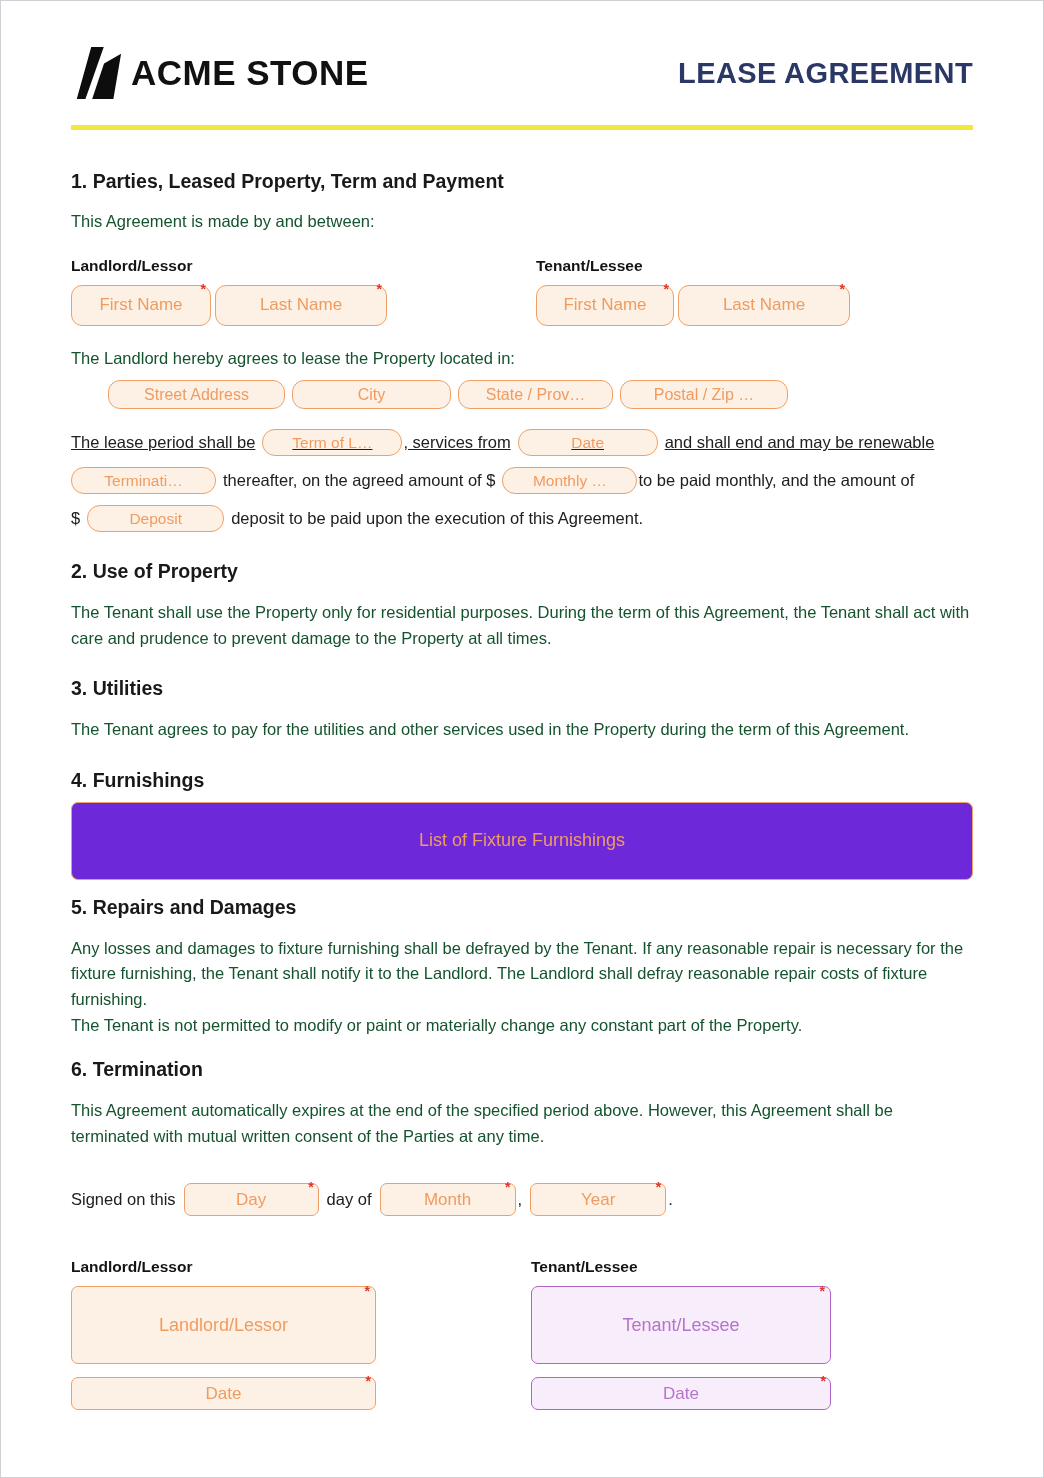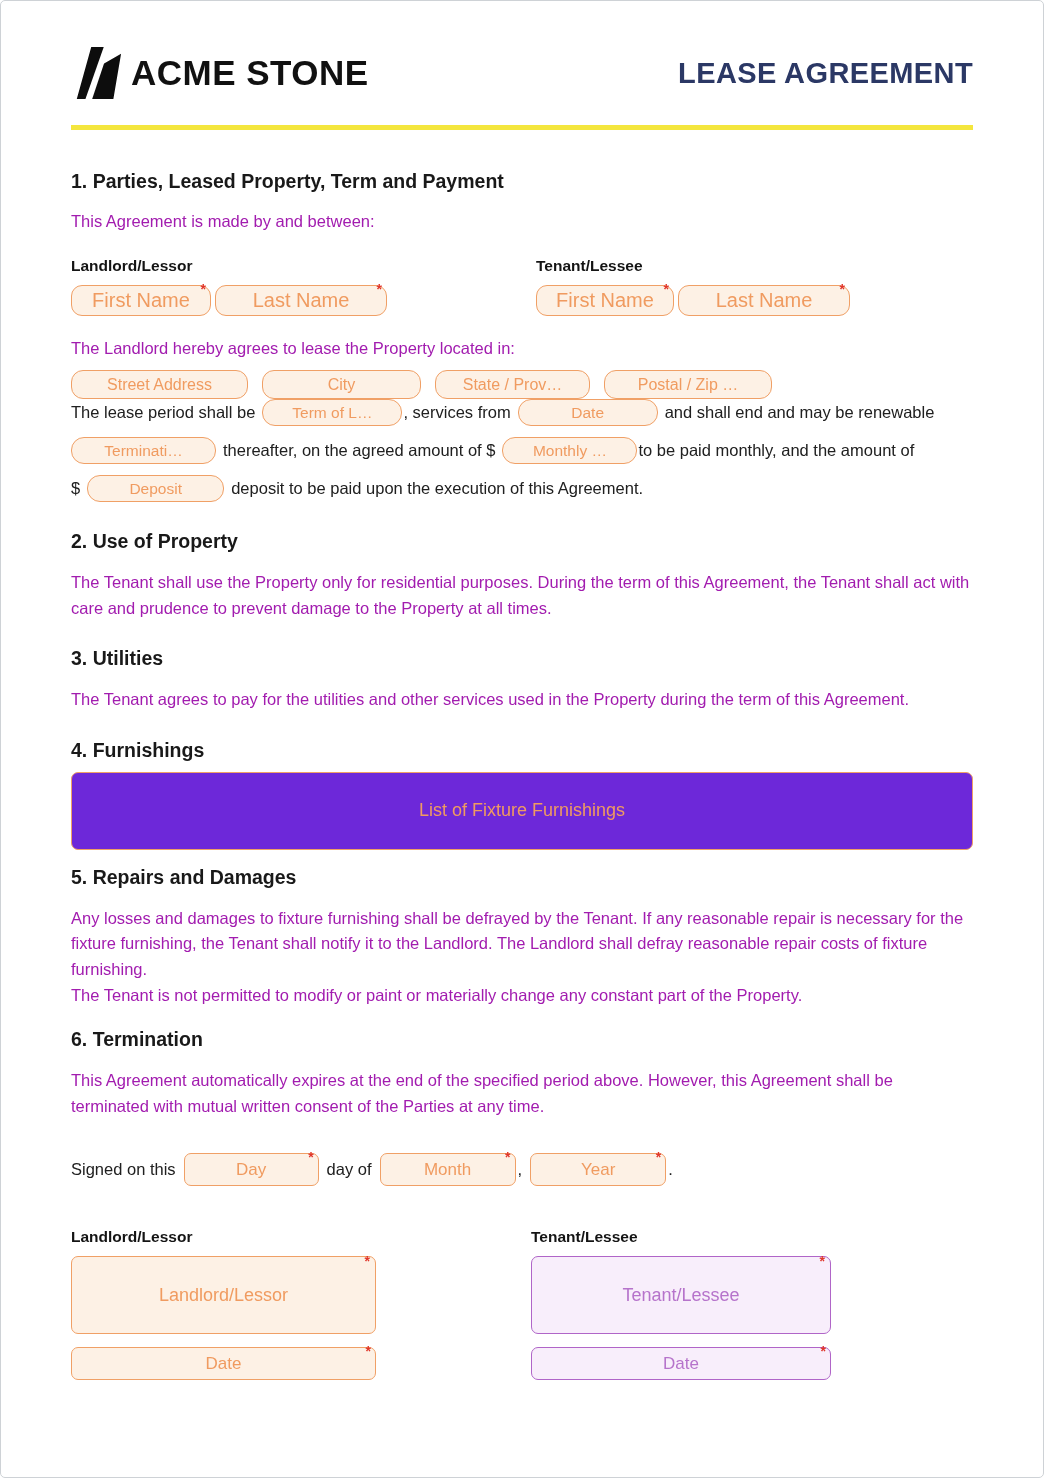--- a/index.html
+++ b/index.html
@@ -1,54 +1,54 @@
 <!DOCTYPE html>
 <html><head>
 <meta charset="utf-8">
 <style>
   *{box-sizing:border-box;}
   html,body{margin:0;padding:0;background:#ffffff;}
   body{font-family:"Liberation Sans",sans-serif;color:#1c1c1c;}
-  .page{width:1044px;height:1478px;margin:0 auto;background:#fff;border:1px solid #ced2d6;border-radius:5px;padding:44px 70px 12px;overflow:hidden;position:relative;}
+  .page{width:1044px;height:1478px;margin:0 auto;background:#fff;border:1px solid #ced2d6;border-radius:0;padding:44px 70px 12px;overflow:hidden;position:relative;}
 
   
   .header{display:flex;justify-content:space-between;align-items:center;}
   .brand{display:flex;align-items:center;gap:8px;}
   .brand-text{font-size:35px;font-weight:700;letter-spacing:0.5px;color:#111;}
   .doc-title{margin:0;font-size:29px;font-weight:700;color:#2b3865;letter-spacing:0.4px;}
   .rule{height:5px;background:#f4e63d;margin-top:24px;}
 
   
   h2.sec{font-size:19.5px;font-weight:700;color:#191919;margin:0;}
-  p.body{font-size:16.5px;line-height:1.55;margin:0;color:#a21caf;}
+  p.body{font-size:16.5px;line-height:1.55;margin:0;color:#14532d;}
   .bold-label{font-weight:700;font-size:15.5px;color:#141414;}
   .spaced{letter-spacing:0.7px;font-size:17px;}
 
   
   .fwrap{position:relative;display:inline-block;vertical-align:middle;}
   .f{display:block;width:100%;font-family:inherit;background:#fdf1e5;border:1.6px solid #f0a066;color:#f09b60;text-align:center;outline:none;}
   .f::placeholder{color:#f09b60;opacity:1;}
-  .f-name{height:31px;border-radius:11px;font-size:20px;}
+  .f-name{height:41px;border-radius:11px;font-size:17px;}
   .f-inline{height:27px;border-radius:13px;font-size:15.5px;}
   .f-addr{height:29px;border-radius:12px;font-size:16px;}
   .f-date{height:33px;border-radius:7px;font-size:17px;}
   .f.purple{background:#f8eefb;border-color:#b065c8;color:#b673cb;}
   .f.purple::placeholder{color:#b673cb;}
   .req{position:absolute;top:-3px;right:5px;color:#e0362b;font-size:14px;font-weight:700;line-height:1;}
 
   .bigfield{width:100%;height:78px;border-radius:7px;background:#6d28d9;border:1.6px solid #f0a066;resize:none;font-family:inherit;font-size:18px;color:#f09b60;padding-top:27px;text-align:center;outline:none;}
   .bigfield::placeholder{color:#f09b60;opacity:1;}
 
   .sigbox{position:relative;height:78px;border-radius:7px;background:#fdf1e5;border:1.6px solid #f0a066;display:flex;align-items:center;justify-content:center;font-size:18px;color:#f09b60;cursor:pointer;}
   .sigbox.purple{background:#f8eefb;border-color:#b065c8;color:#b673cb;}
 
   
   .cols{display:grid;grid-template-columns:465px 1fr;}
   .pair{display:flex;gap:4px;}
-  .addr-row{display:flex;gap:14px;}
+  .addr-row{display:flex;gap:7px;margin-left:37px;}
   .iline{display:flex;align-items:center;gap:7px;font-size:16.5px;color:#202020;}
   .tight{margin-left:-6px;}
   .bottom-grid{display:grid;grid-template-columns:305px 300px;column-gap:155px;}
 </style>
 </head>
 <body>
 
 <div class="page">
 
   <header class="header">
@@ -105,21 +105,21 @@
         <input class="f f-addr" placeholder="City" style="">
       </span>
       <span class="fwrap" style="width:155px;">
         <input class="f f-addr" placeholder="State / Prov…" style="">
       </span>
       <span class="fwrap" style="width:168px;">
         <input class="f f-addr" placeholder="Postal / Zip …" style="">
       </span>
     </div>
 
-    <div class="iline" style="">
+    <div class="iline" style="margin-top:20px;text-decoration:underline;">
       <span>The lease period shall be</span>
       <span class="fwrap" style="width:140px;">
         <input class="f f-inline" placeholder="Term of L…" style="">
       </span>
       <span class="tight">, services from</span>
       <span class="fwrap" style="width:140px;">
         <input class="f f-inline" placeholder="Date" style="">
       </span>
       <span>and shall end and may be renewable</span>
     </div>

